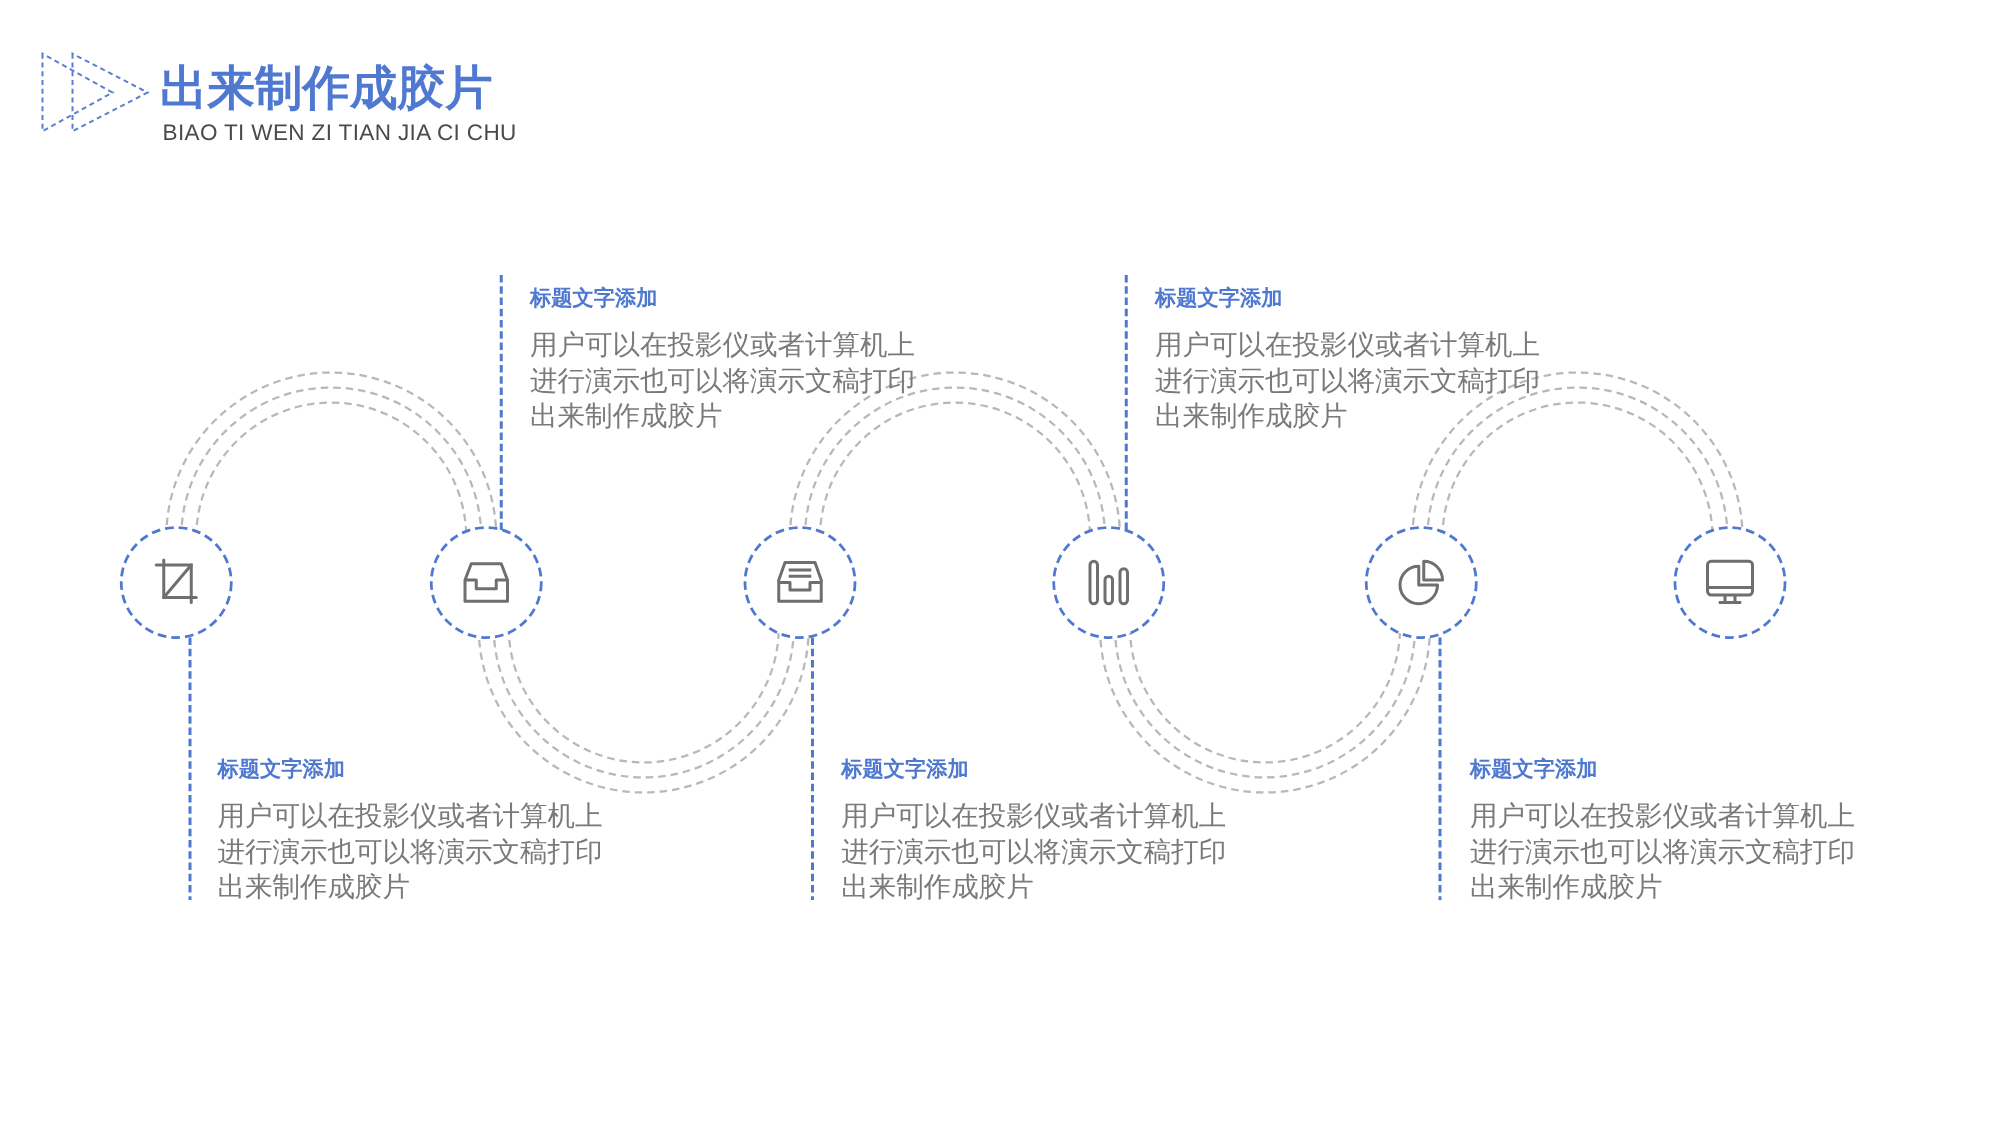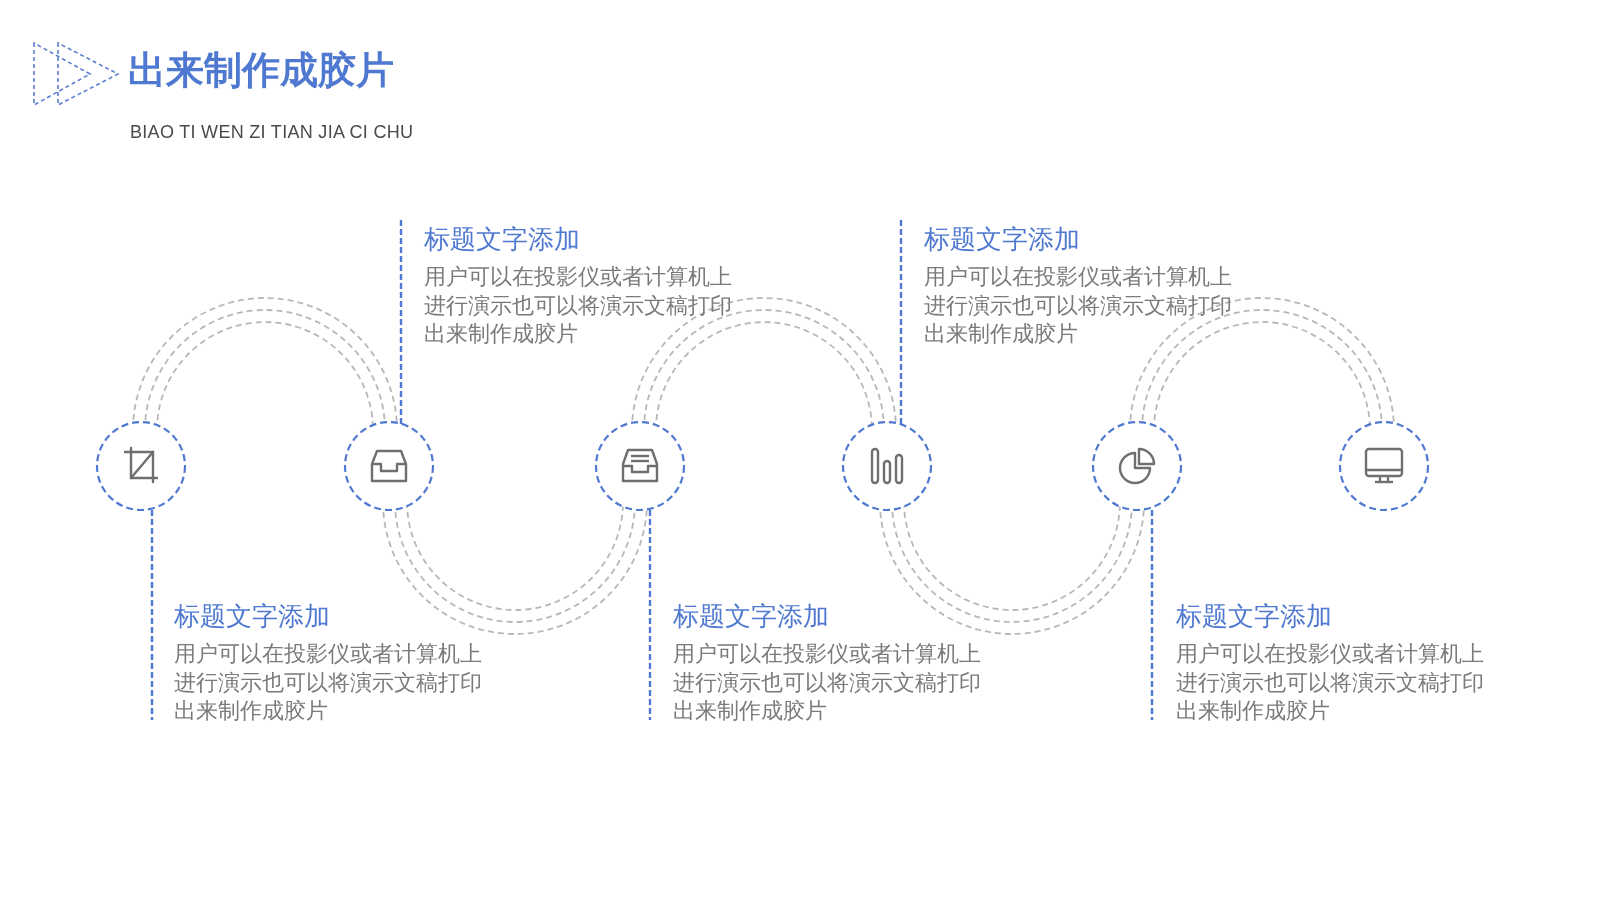--- a/index.html
+++ b/index.html
@@ -1,24 +1,24 @@
 <!DOCTYPE html>
 <html><head>
 <meta charset="utf-8">
 <style>
   html, body { margin:0; padding:0; }
   body { width:1600px; height:900px; background:#ffffff; position:relative; overflow:hidden;
          font-family:"DejaVu Sans","Liberation Sans",sans-serif; }
   .abs { position:absolute; }
   #logo { left:30px; top:40px; width:95px; height:70px; }
   #title { left:128px; top:46px; font-size:38px; font-weight:bold; color:#4f79d1; letter-spacing:0px; line-height:48px; white-space:nowrap; }
-  #subtitle { left:130px; top:95px; font-size:18px; color:#4a4a4a; font-family:"Liberation Sans",sans-serif; letter-spacing:0.3px; line-height:22px; white-space:nowrap;margin-top:26px; }
+  #subtitle { left:130px; top:95px; font-size:18px; color:#4a4a4a; font-family:"Liberation Sans",sans-serif; letter-spacing:0.3px; line-height:22px; white-space:nowrap; }
   #diagram { left:0; top:0; width:1600px; height:900px; }
   .step-text { position:absolute; width:320px; }
-  .step-heading { font-size:26px; font-weight:normal; color:#4f79d1; line-height:36px; white-space:nowrap; margin-bottom:6px; }
+  .step-heading { font-size:17px; font-weight:bold; color:#4f79d1; line-height:36px; white-space:nowrap; margin-bottom:6px; }
   .step-body { font-size:22px; color:#7a7a7a; line-height:28.5px; white-space:nowrap; }
   .icon-wrap { position:absolute; width:40px; height:40px; }
 </style>
 </head>
 <body>
 
 <svg id="logo" class="abs" viewBox="0 0 95 70">
   <g fill="none" stroke="#5a7fd0" stroke-width="1.6" stroke-dasharray="4,3">
     <polygon points="4,3 4,65 60,34"></polygon>
     <polygon points="28,3 28,65 88,34"></polygon>

